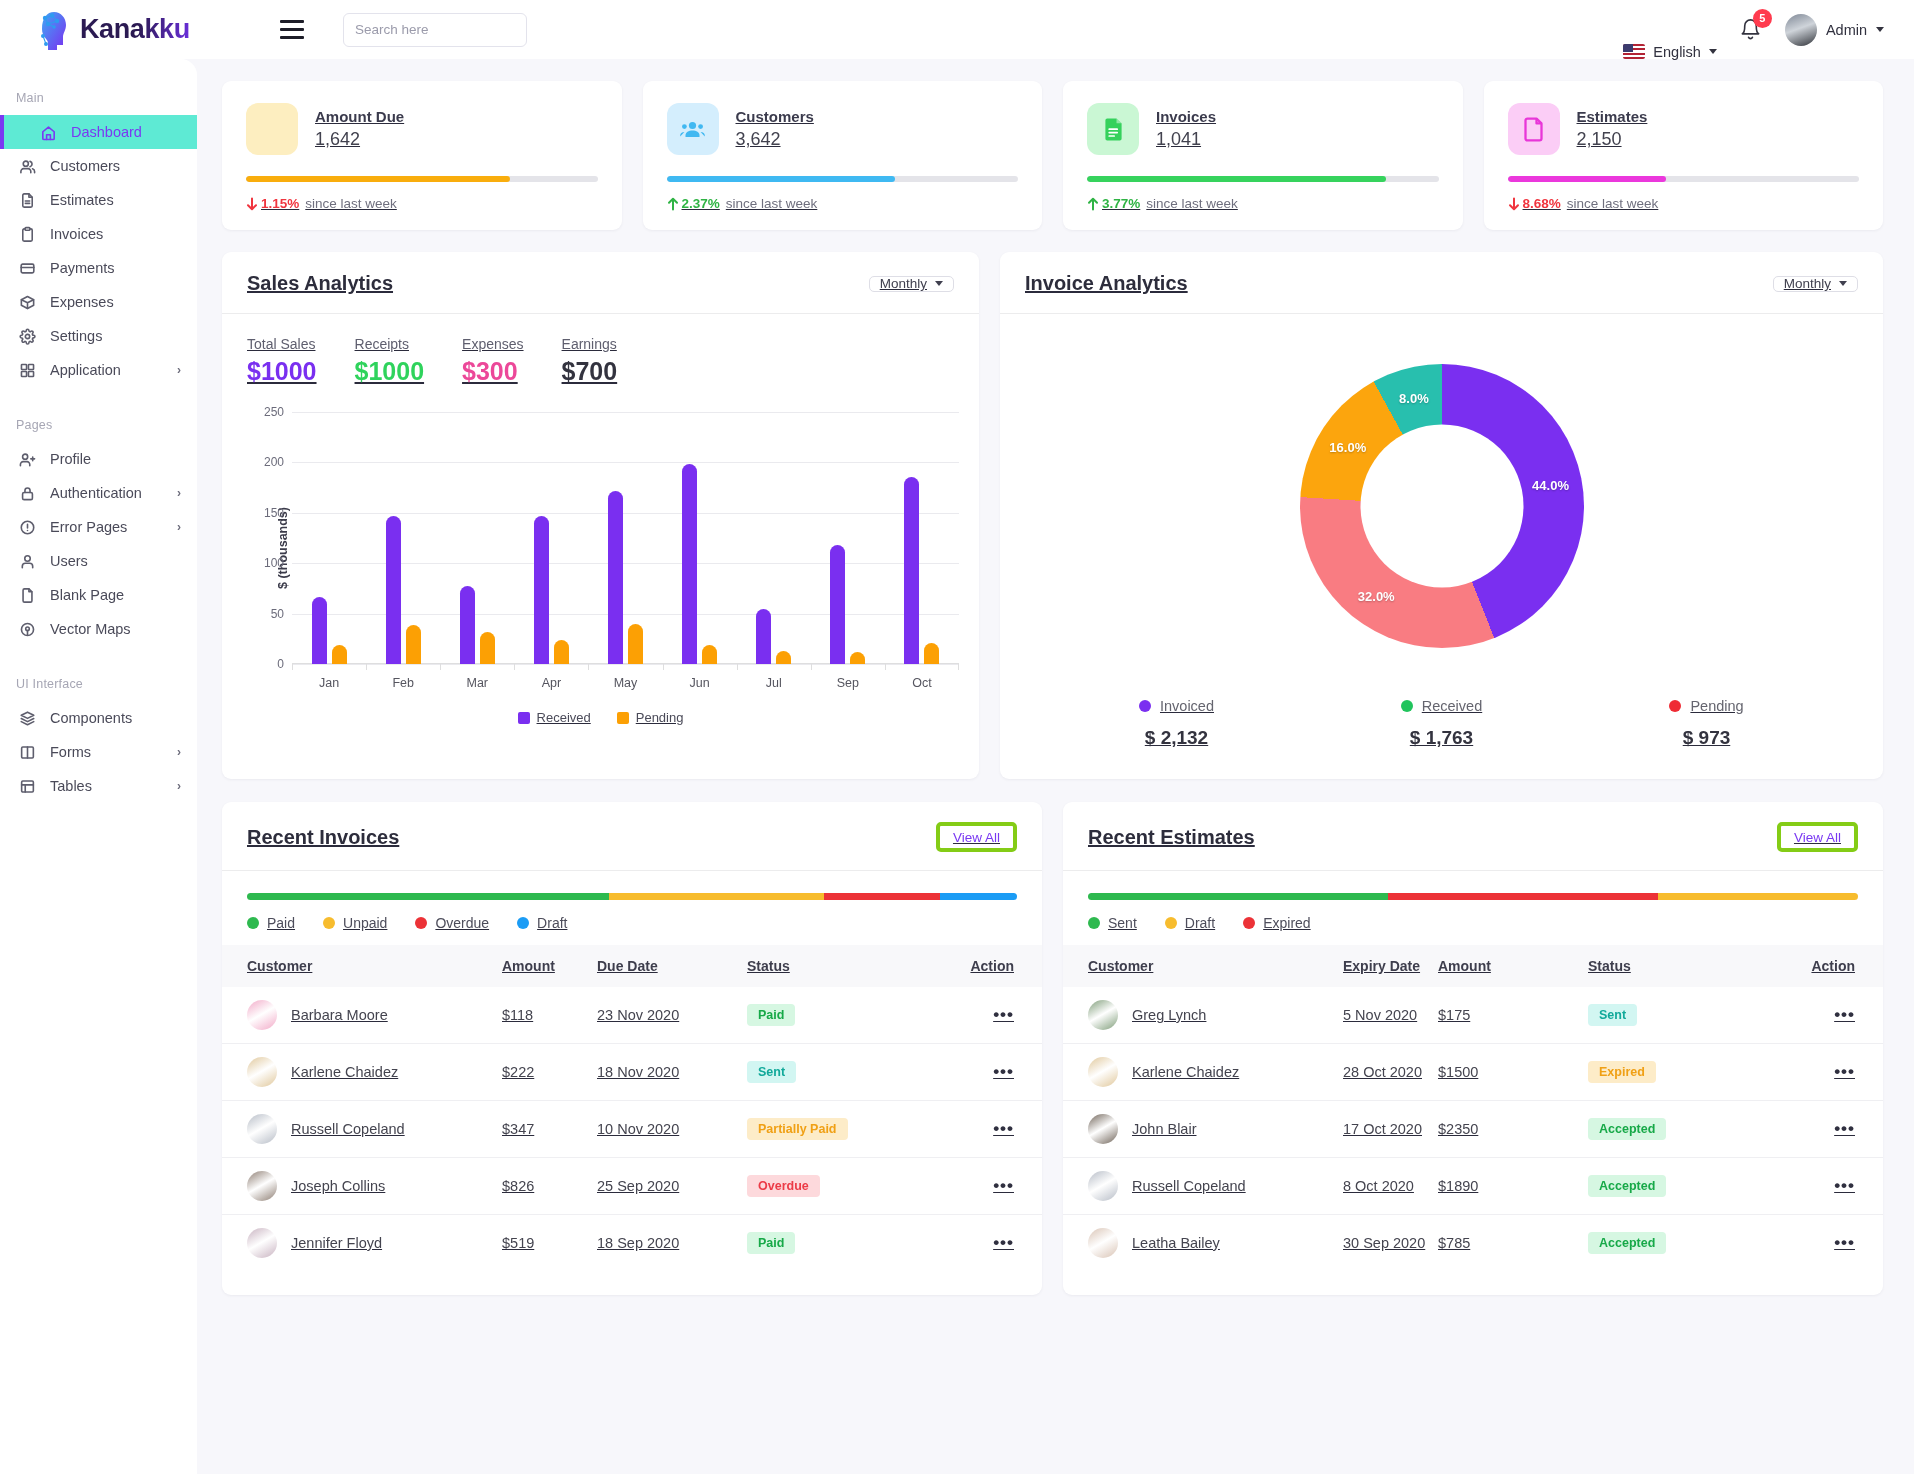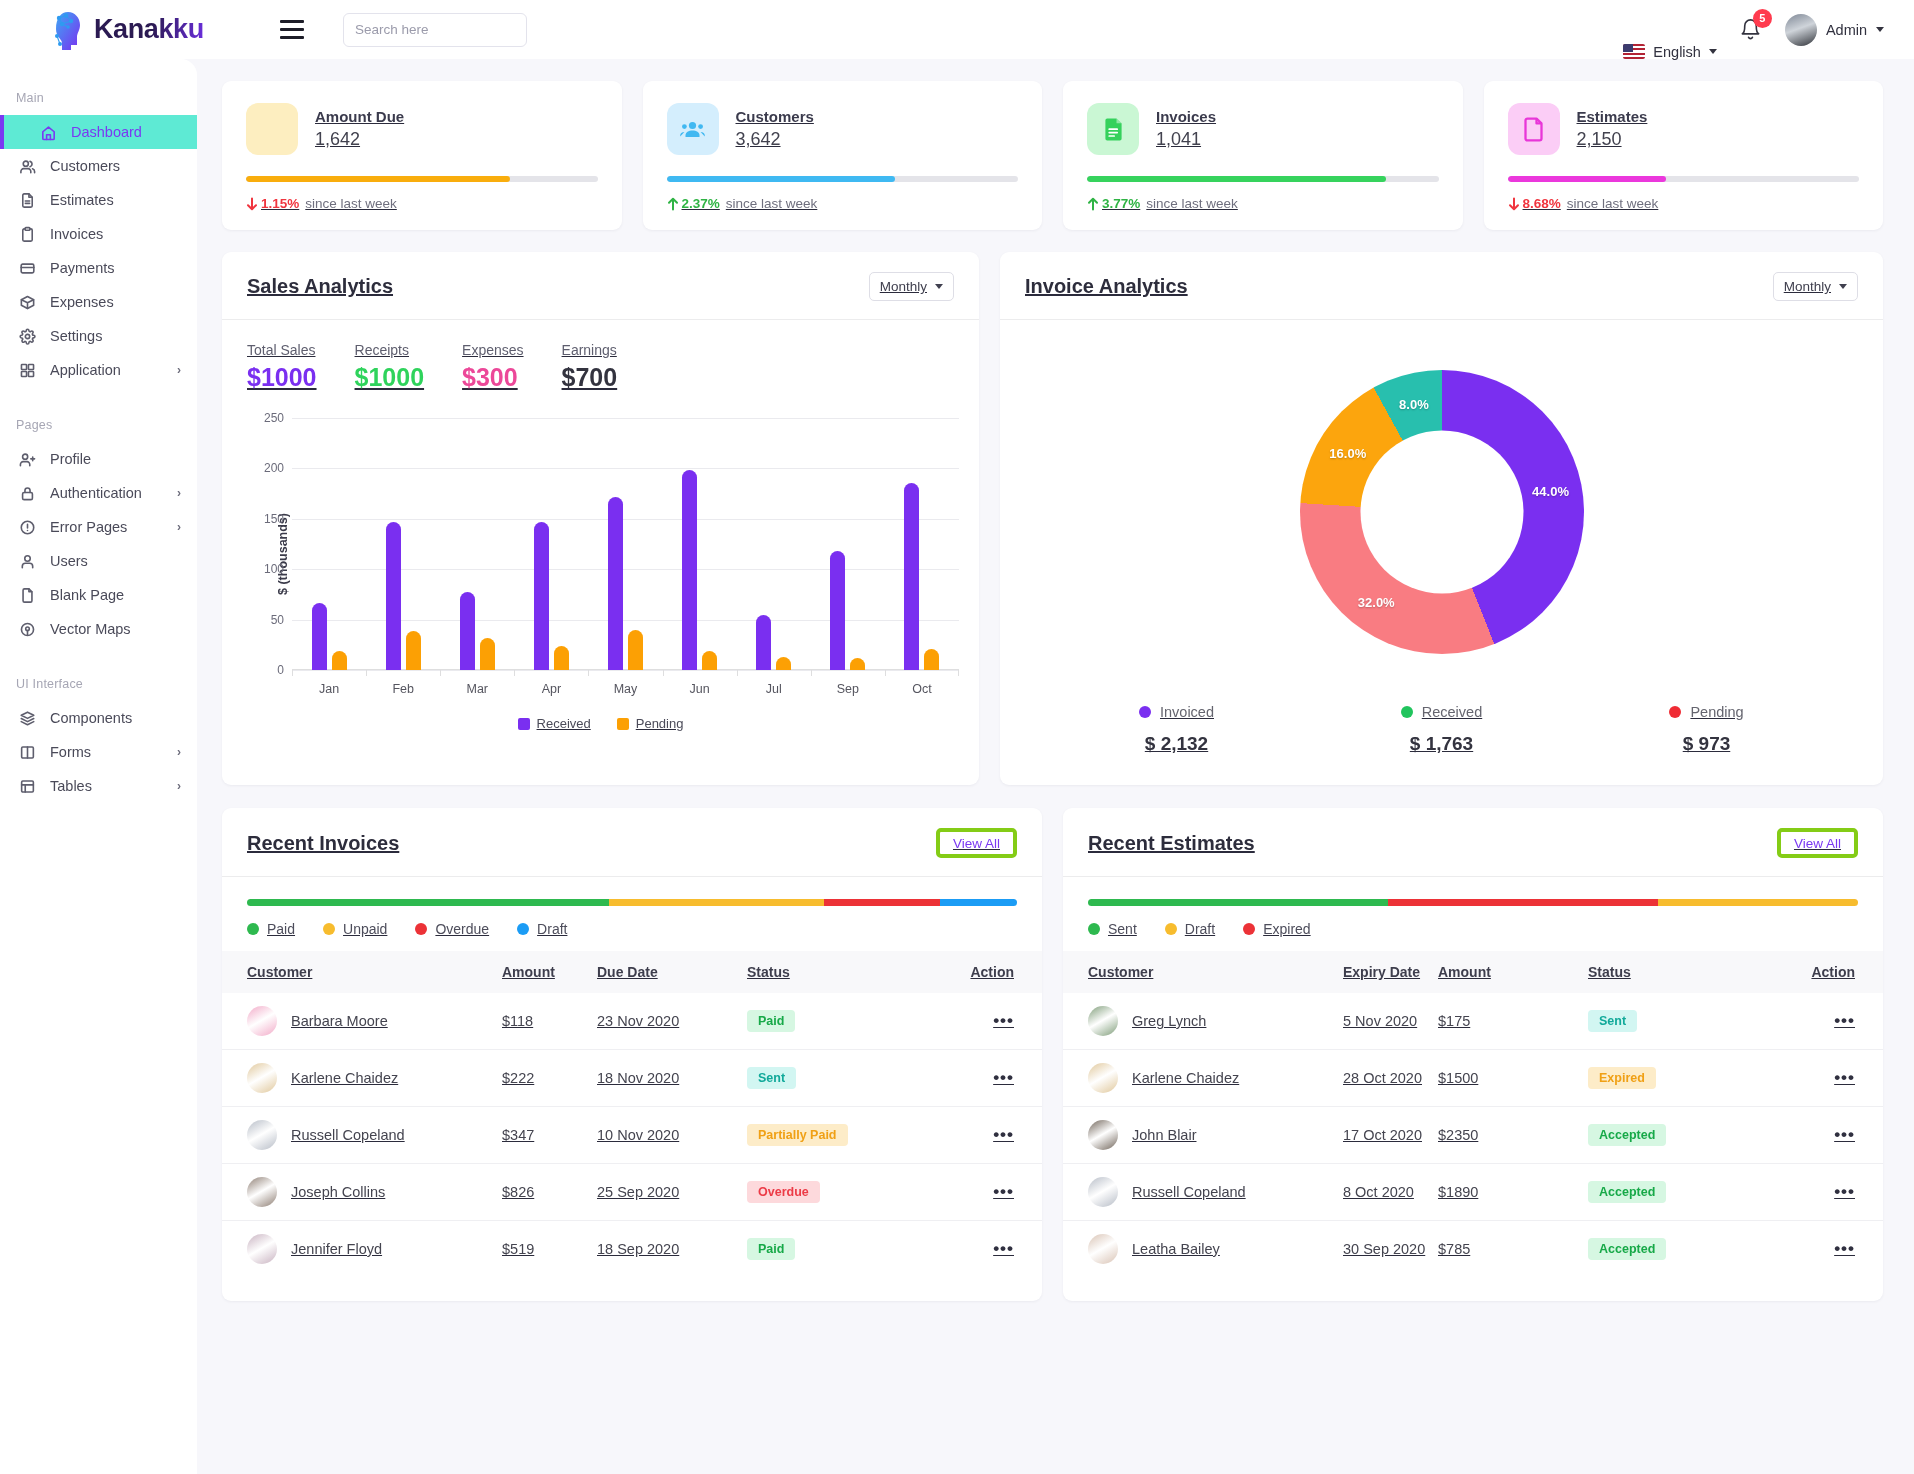--- a/index.html
+++ b/index.html
@@ -10,21 +10,21 @@
     color: #2b2b3c;
     overflow: hidden;
   }
 
   
   .topbar {
     position: absolute; top: 0; left: 0; width: 1914px; height: 59px;
     background: #ffffff; display: flex; align-items: center;
     z-index: 30;
   }
-  .brand { width: 240px; display: flex; align-items: center; gap: 10px; padding-left: 44px; }
+  .brand { width: 240px; display: flex; align-items: center; gap: 10px; padding-left: 30px; }
   .brand-mark { width: 40px; height: 42px; position: relative; flex: none; }
   .brand-name {
     font-size: 27px; font-weight: 700; letter-spacing: -0.4px;
     background: linear-gradient(100deg,#2b1a52 0%, #2b1a52 52%, #6c2fe0 100%);
     -webkit-background-clip: text; background-clip: text; color: transparent;
   }
   .hamburger { margin-left: 40px; width: 24px; display: flex; flex-direction: column; gap: 5px; cursor: pointer; }
   .hamburger i { display: block; height: 3px; background: #1d1d28; border-radius: 1px; }
   .searchbox {
     margin-left: 39px; width: 184px; height: 34px; border: 1px solid #e3e3ec;
@@ -94,21 +94,21 @@
   .bar-track { height: 6px; border-radius: 4px; background: #e4e4e9; margin: 21px 0 14px; overflow: hidden; }
   .bar-fill { height: 100%; border-radius: 4px; }
   .stat-foot { font-size: 13.5px; color: #6f6f7e; display: flex; align-items: center; gap: 6px; }
   .stat-delta { font-weight: 700; display: flex; align-items: center; gap: 3px; }
 
   
   .analytics { display: flex; gap: 21px; margin-top: 22px; }
   .panel-head { display: flex; align-items: center; padding: 20px 25px 18px; border-bottom: 1px solid #ececed; }
   .panel-title { font-size: 20px; font-weight: 600; color: #2d2d3c; }
   .dropdown {
-    margin-left: auto; border: 1px solid #dedee6; border-radius: 5px; height: 29px;
+    margin-left: auto; border: 1px solid #dedee6; border-radius: 5px; height: 16px;
     padding: 0 10px; display: flex; align-items: center; gap: 8px;
     font-size: 13.5px; color: #40404f; cursor: pointer; background: #fff;
   }
   .dropdown .dc { width: 0; height: 0; border-left: 4px solid transparent; border-right: 4px solid transparent; border-top: 5px solid #40404f; }
 
   .sales-panel { width: 757px; }
   .invoice-panel { flex: 1; }
 
   .kpis { display: flex; gap: 38px; padding: 22px 25px 4px; }
   .kpi-label { font-size: 14px; color: #5e5e6e; margin-bottom: 5px; }

